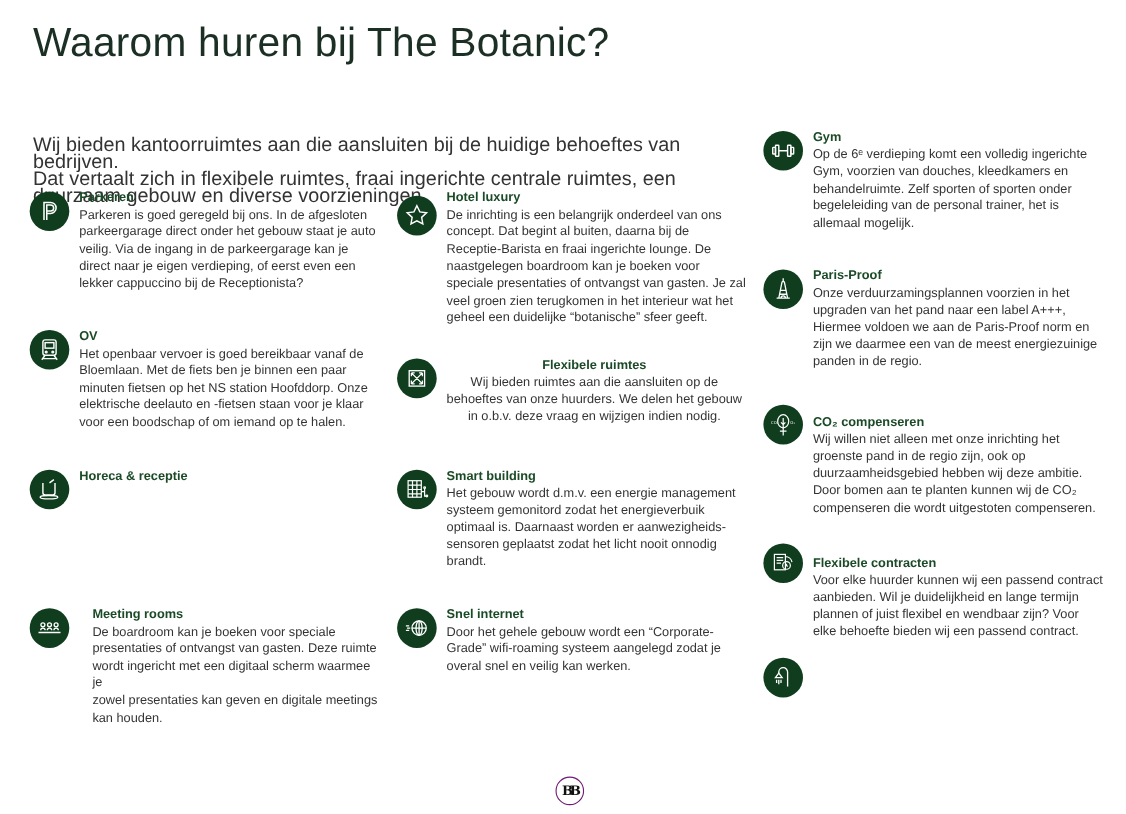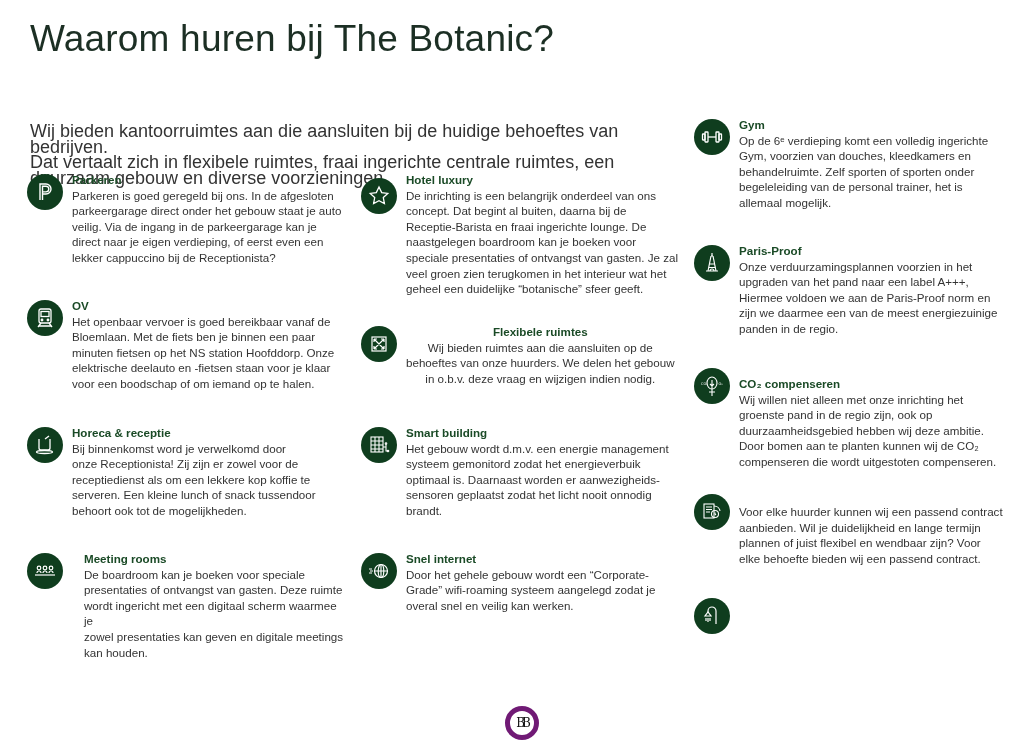--- a/index.html
+++ b/index.html
@@ -29,23 +29,23 @@
       margin-right: 9px; margin-top: 2px;
     }
     .icon-circle svg { width: 24px; height: 24px; }
     .feature-body { font-size: 11.6px; line-height: 15.6px; color: #333; }
     .feature-title {
       font-weight: bold; color: #1a4a26; display: block; font-size: 11.6px;
     }
     .feature-text { display: block; white-space: pre-line; }
     .logo {
       position: absolute; left: 505px; top: 706px; width: 24px; height: 24px;
-      border: 5px solid #701a75; border-radius: 50%;
+      border: 1px solid #701a75; border-radius: 50%;
       display: flex; align-items: center; justify-content: center;
-      font-family: "DejaVu Serif", serif; font-weight: normal; font-size: 12px;
+      font-family: "DejaVu Serif", serif; font-weight: bold; font-size: 12px;
       color: #111; letter-spacing: -3px;
     }
   </style>
 </head>
 <body>
 
 <h1 class="title">Waarom huren bij The Botanic?</h1>
 
 <div class="intro">
   <div>Wij bieden kantoorruimtes aan die aansluiten bij de huidige behoeftes van bedrijven.</div>
@@ -92,25 +92,20 @@
 <div class="feature" style="left:27px;top:425px;width:320px;">
   <div class="icon-circle">
     <svg viewBox="0 0 24 24" fill="none" stroke="#fff" stroke-width="1.3">
         <path d="M6 6v9a2 2 0 0 0 2 2h7a2 2 0 0 0 2-2V6"></path>
         <path d="M12 6l4-3"></path>
         <ellipse cx="11.5" cy="19" rx="8" ry="1.5"></ellipse>
       </svg>
   </div>
   <div class="feature-body">
     <span class="feature-title">Horeca &amp; receptie</span>
-    <span class="feature-text">Bij binnenkomst word je verwelkomd door
-onze Receptionista! Zij zijn er zowel voor de
-receptiedienst als om een lekkere kop koffie te
-serveren. Een kleine lunch of snack tussendoor
-behoort ook tot de mogelijkheden.</span>
   </div>
 </div>
 
 <div class="feature" style="left:27px;top:551px;width:320px;gap:12px;">
   <div class="icon-circle">
     <svg viewBox="0 0 24 24" fill="none" stroke="#fff" stroke-width="1.2">
         <circle cx="6" cy="9" r="1.8"></circle>
         <circle cx="12" cy="9" r="1.8"></circle>
         <circle cx="18" cy="9" r="1.8"></circle>
         <path d="M4 14a2 2 0 0 1 4 0M10 14a2 2 0 0 1 4 0M16 14a2 2 0 0 1 4 0"></path>
@@ -256,20 +251,21 @@
   <div class="icon-circle" style="margin-top:-2px;">
     <svg viewBox="0 0 24 24" fill="none" stroke="#fff" stroke-width="1.1">
         <rect x="4" y="4" width="10" height="14"></rect>
         <path d="M6 7h6M6 9.5h6M6 12h4"></path>
         <circle cx="15" cy="14" r="3.5"></circle>
         <path d="M15 12.5v1.5l1 1"></path>
         <path d="M14 6a6 6 0 0 1 6 5"></path>
       </svg>
   </div>
   <div class="feature-body" style="margin-top:8px;">
+    <span class="feature-title">Flexibele contracten</span>
     <span class="feature-text">Voor elke huurder kunnen wij een passend contract
 aanbieden. Wil je duidelijkheid en lange termijn
 plannen of juist flexibel en wendbaar zijn? Voor
 elke behoefte bieden wij een passend contract.</span>
   </div>
 </div>
 
 <div class="feature" style="left:694px;top:600px;width:325px;">
   <div class="icon-circle" style="margin-top:-2px;">
     <svg viewBox="0 0 24 24" fill="none" stroke="#fff" stroke-width="1.2">

